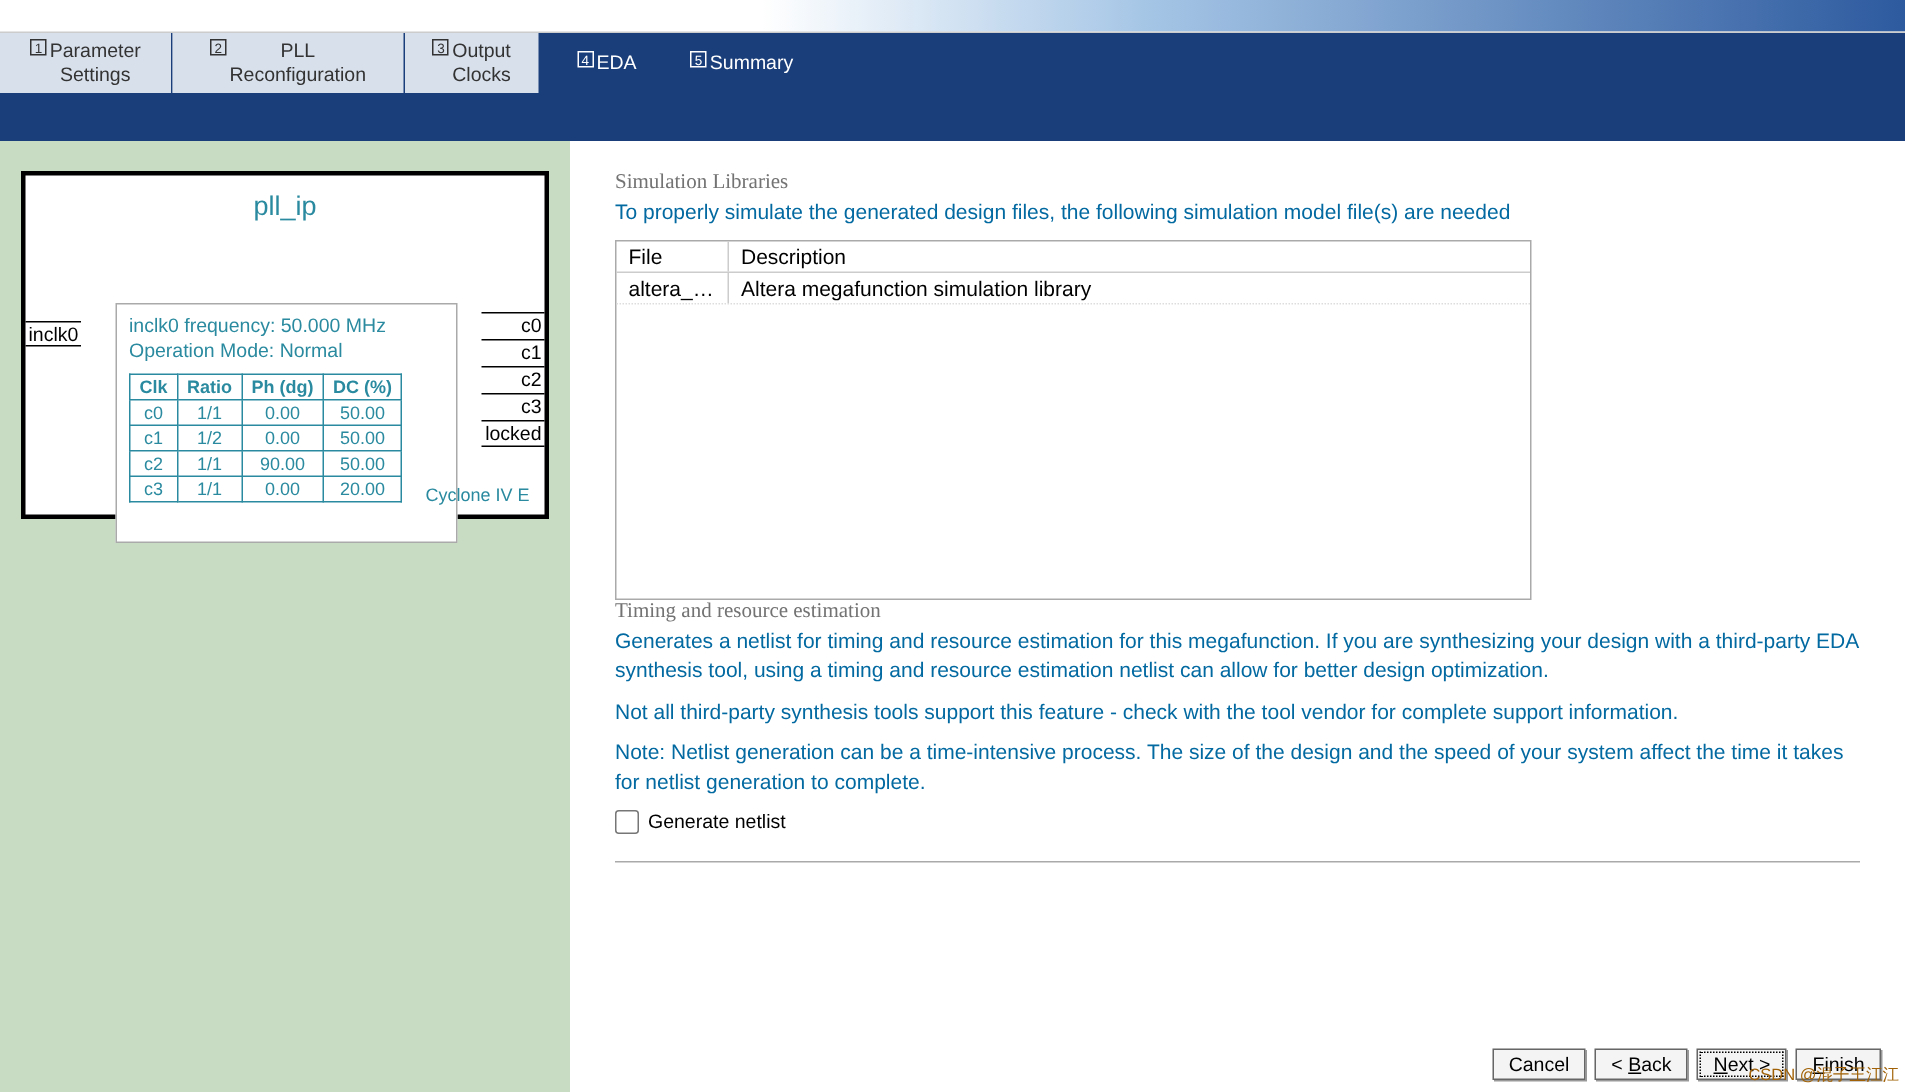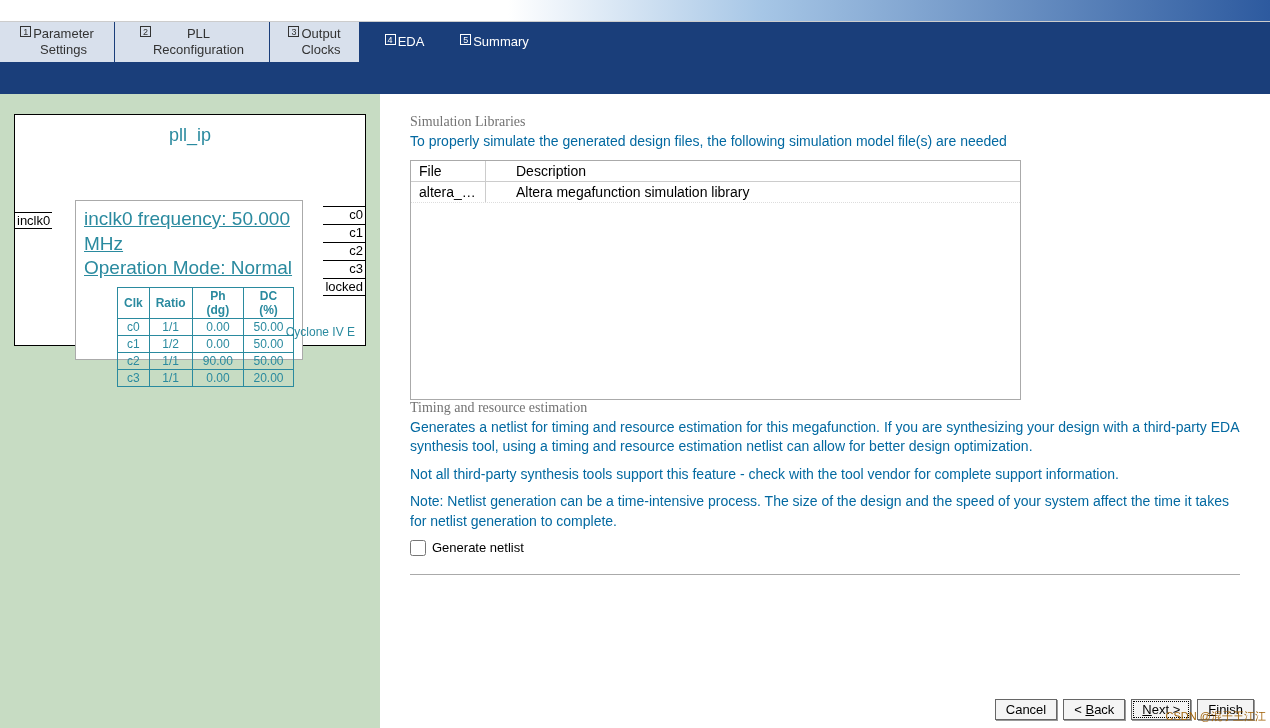--- a/index.html
+++ b/index.html
@@ -11,43 +11,43 @@
 .tab.t2 { width: 155px; }
 .tab.t3 { width: 90px; }
 .tab.t4 { width: 90px; background: #1a3e7a; color: #fff; }
 .tab.t5 { width: 90px; background: #1a3e7a; color: #fff; }
 .tab-num { font-size: 9px; border: 1px solid currentColor; width: 11px; height: 11px; display: inline-flex; align-items: center; justify-content: center; margin-right: 2px; }
 .tab-label { display: flex; align-items: flex-start; }
 .tab-lines { text-align: center; line-height: 1.2; }
 .navy-bar { height: 32px; background: #1a3e7a; }
 .main { display: flex; height: calc(728px - 22px - 40px - 32px); }
 .left-panel { width: 380px; background: #c7dcc3; padding: 20px 14px; position: relative; }
-.block-diagram { background: #fff; border: 1px solid #000000; padding: 10px 6px 8px; position: relative; height: 232px; }
+.block-diagram { background: #fff; border: 3px solid #000000; padding: 10px 6px 8px; position: relative; height: 232px; }
 .block-title { text-align: center; color: #2a8a9f; font-size: 18px; margin-bottom: 10px; }
 .block-body { position: relative; height: 180px; }
 .port-left { position: absolute; left: -6px; top: 56px; font-size: 13px; }
 .port-left .pl { border-top: 1px solid #000; border-bottom: 1px solid #000; padding: 0 2px; display: inline-block; }
 .inner-box { position: absolute; left: 54px; top: 44px; width: 228px; height: 160px; border: 1px solid #aaa; background: #fff; padding: 6px 8px; }
-.inner-box .info { color: #2a8a9f; font-size: 19px; line-height: 1.3; text-decoration: underline; }
-.clk-table { border-collapse: collapse; margin-top: 6px; font-size: 12px; color: #2a8a9f; margin-left: 33px; }
+.inner-box .info { color: #2a8a9f; font-size: 13px; line-height: 1.3; }
+.clk-table { border-collapse: collapse; margin-top: 6px; font-size: 12px; color: #2a8a9f; }
 .clk-table th, .clk-table td { border: 1px solid #2a8a9f; padding: 1px 6px; text-align: center; }
 .ports-right { position: absolute; right: -6px; top: 50px; font-size: 13px; text-align: right; }
 .ports-right div { border-bottom: 1px solid #000; padding: 0 2px; line-height: 1.3; }
 .ports-right div:first-child { border-top: 1px solid #000; }
 .device-label { position: absolute; right: 10px; bottom: 6px; color: #2a8a9f; font-size: 12px; }
 .right-panel { flex: 1; padding: 20px 30px 10px 30px; display: flex; flex-direction: column; }
 .section-title { color: #737373; font-size: 14px; margin-bottom: 2px; font-family: Liberation Serif, serif; }
 .section-text { color: #0369a1; font-size: 14px; line-height: 1.4; margin-bottom: 8px; }
 .sim-table { border: 1px solid #aaa; width: 611px; height: 240px; background: #fff; font-size: 14px; }
 .sim-table-head { display: flex; border-bottom: 1px solid #ccc; }
 .sim-table-head > div { padding: 2px 8px; }
 .sim-table-row { display: flex; border-bottom: 1px dotted #ddd; }
 .sim-table-row > div { padding: 2px 8px; }
 .col-file { width: 75px; border-right: 1px solid #ccc; white-space: nowrap; overflow: hidden; text-overflow: ellipsis; }
-.col-desc { flex: 1; margin-left: 22px; }
+.col-desc { flex: 1; }
 .lower-section { }
 .checkbox-row { display: flex; align-items: center; margin-top: 8px; }
 .checkbox-row input { width: 16px; height: 16px; margin-right: 6px; }
 .hr { border-top: 1px solid #aaa; margin-top: 18px; }
 .button-bar { position: absolute; right: 16px; bottom: 8px; display: flex; gap: 6px; }
 .btn { border: 1px solid #666; background: #f4f4f4; padding: 2px 10px; font-size: 13px; cursor: pointer; box-shadow: 1px 1px 0 #999; }
 .btn u { text-decoration: underline; }
 .btn.focused { outline: 1px dotted #000; outline-offset: -3px; }
 .watermark { position: absolute; right: 4px; bottom: 4px; color: #a16207; font-size: 11px; pointer-events: none; }
 </style>

